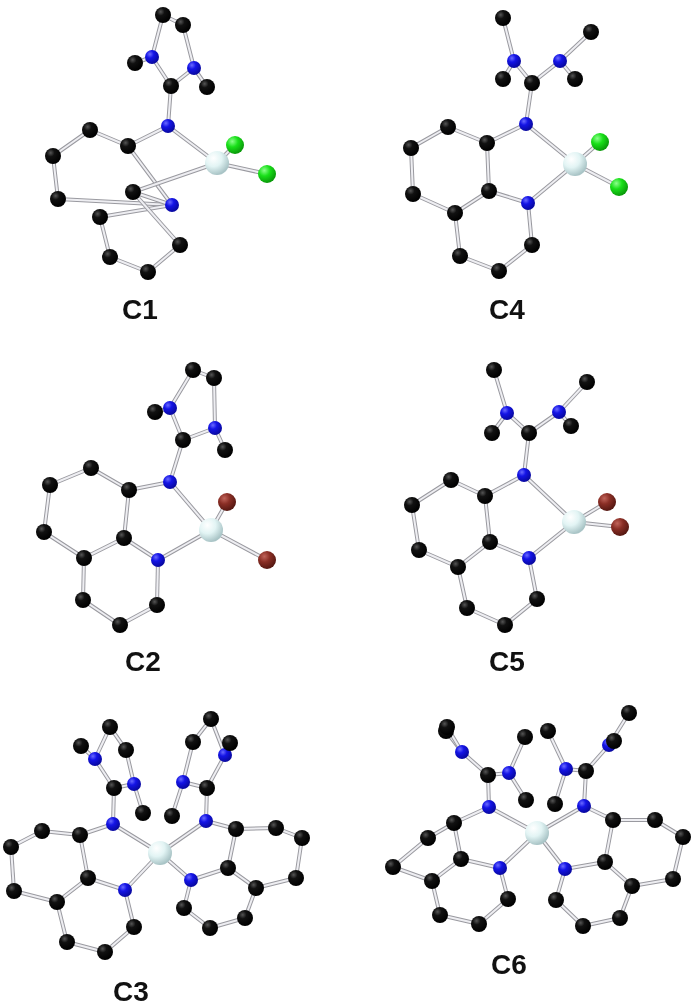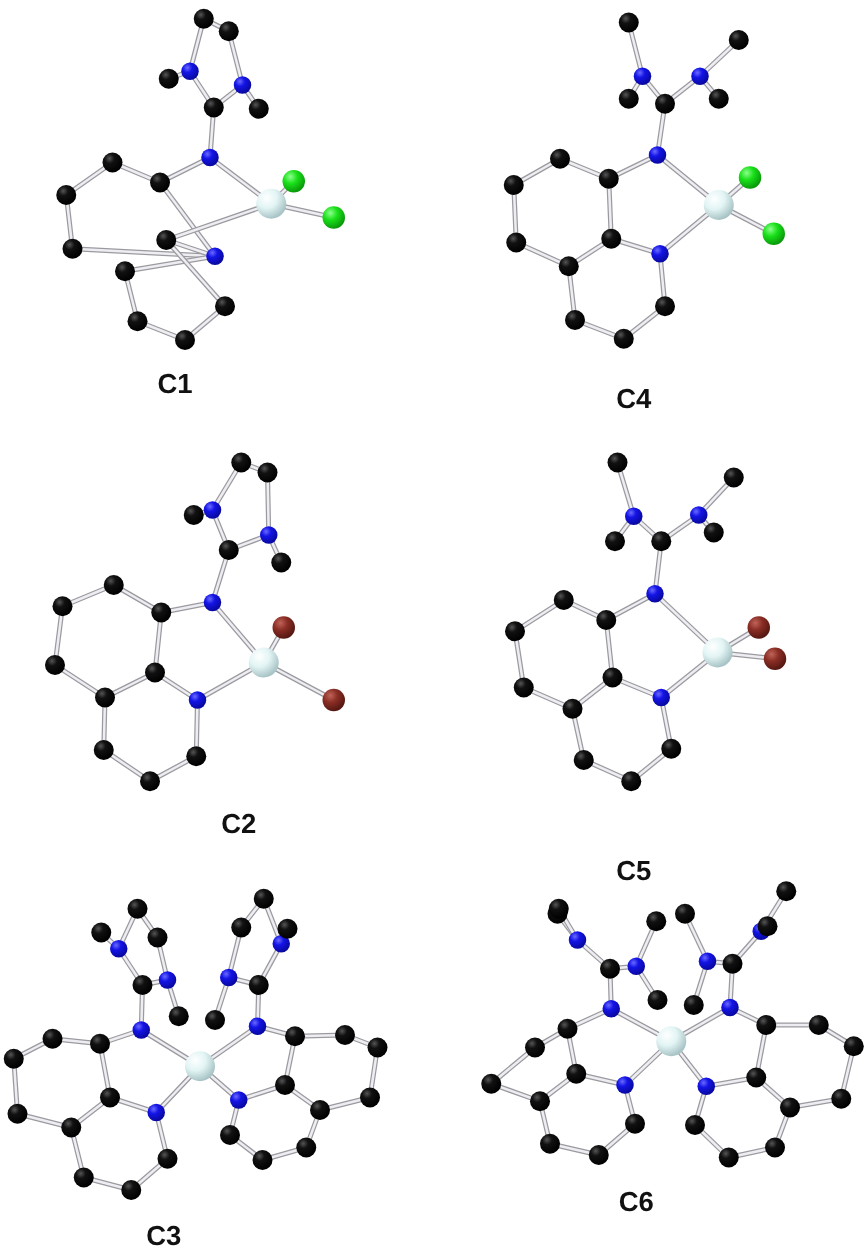--- a/index.html
+++ b/index.html
@@ -1,18 +1,18 @@
 <!DOCTYPE html>
 <html><head>
 <meta charset="utf-8">
 <style>
   html, body { margin:0; padding:0; background:#ffffff; }
   body { width:693px; height:1002px; position:relative; overflow:hidden; font-family:"Liberation Sans", sans-serif; }
   svg#scene { position:absolute; left:0; top:0; }
-  .label { position:absolute; font-weight:bold; font-size:22px; color:#111; transform:translateX(-50%); font-family:"Liberation Sans", sans-serif; }
+  .label { position:absolute; font-weight:bold; font-size:28px; color:#111; transform:translateX(-50%); font-family:"Liberation Sans", sans-serif; }
 </style>
 </head>
 <body>
 
 <svg id="scene" width="693" height="1002" viewBox="0 0 693 1002" xmlns="http://www.w3.org/2000/svg">
   <defs>
     <radialGradient id="g-C" cx="35%" cy="30%" r="70%">
         <stop offset="0" stop-color="#555"></stop>
         <stop offset="0.35" stop-color="#111"></stop>
         <stop offset="1" stop-color="#000"></stop>
@@ -578,18 +578,18 @@
         <circle cx="632" cy="886" r="8" fill="url(#g-C)"></circle>
         <circle cx="620" cy="918" r="8" fill="url(#g-C)"></circle>
         <circle cx="583" cy="926" r="8" fill="url(#g-C)"></circle>
         <circle cx="556" cy="900" r="8" fill="url(#g-C)"></circle>
       </g>
     </g>
 </svg>
 
 <div id="labels">
   <div class="label" style="left: 140px; top: 294px;">C1</div>
-  <div class="label" style="left: 507px; top: 306px;">C4</div>
-  <div class="label" style="left: 143px; top: 646px; margin-left: 48px;">C2</div>
-  <div class="label" style="left: 507px; top: 684px;">C5</div>
+  <div class="label" style="left: 507px; top: 294px;">C4</div>
+  <div class="label" style="left: 143px; top: 646px;">C2</div>
+  <div class="label" style="left: 507px; top: 646px;">C5</div>
   <div class="label" style="left: 131px; top: 976px;">C3</div>
   <div class="label" style="left: 509px; top: 949px;">C6</div>
 </div>
 
 </body></html>

